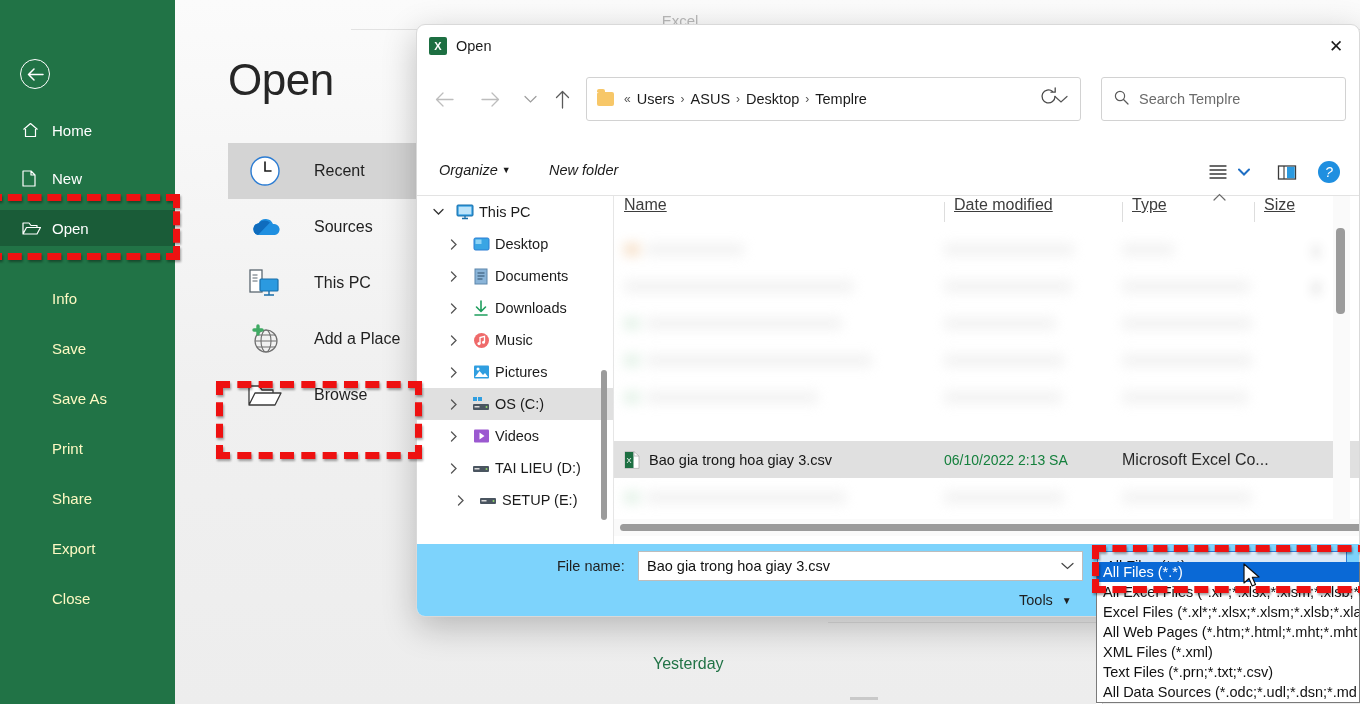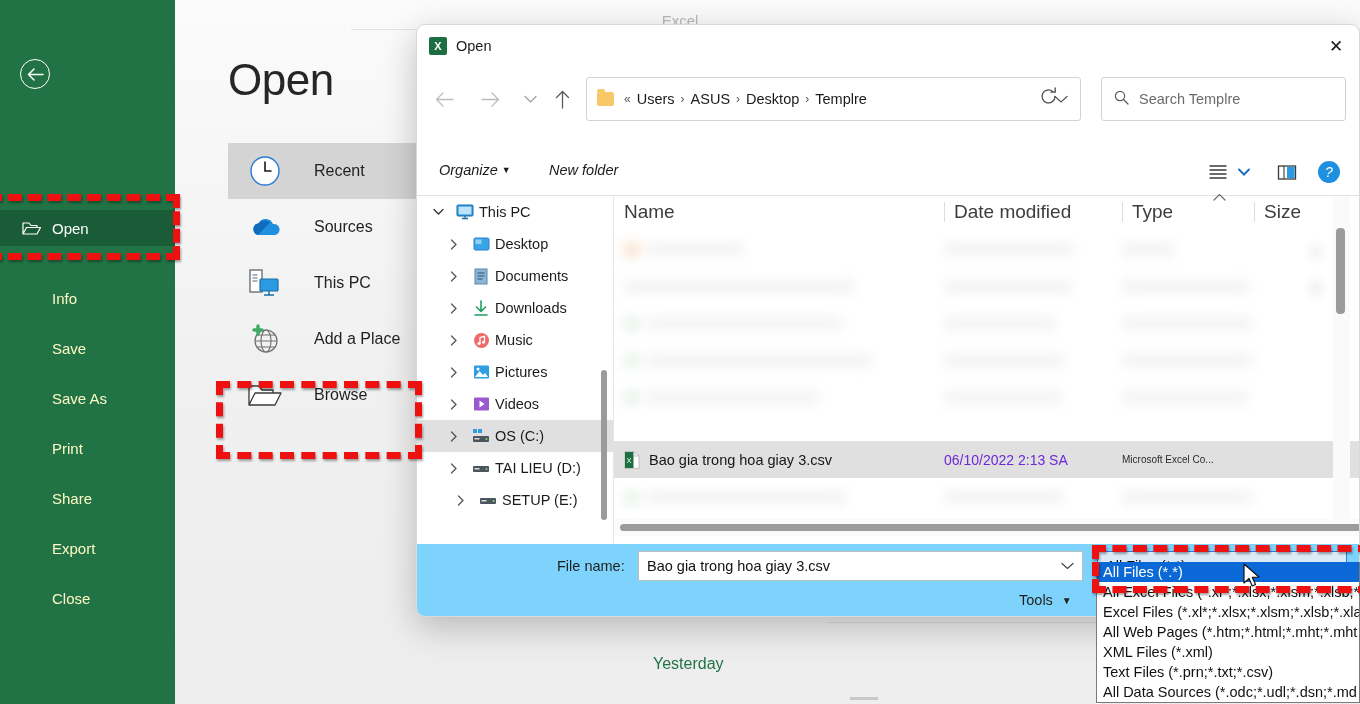--- a/index.html
+++ b/index.html
@@ -135,32 +135,32 @@
   .tree-scroll {
     position: absolute; left: 184px; top: 345px; width: 6px; height: 150px;
     background: #9b9b9b; border-radius: 3px;
   }
   .tree-vrule { position:absolute; left:196px; top:171px; width:1px; height:348px; background:#e6e6e6; }
 
   
   .list { position: absolute; left: 197px; top: 171px; width: 747px; height: 348px; background:#fff; }
   .colhead { position: absolute; left: 0; top: 0; width: 747px; height: 32px; }
   .ch {
-    position: absolute; top: 0; height: 32px; display: flex; align-items: center;
-    font-size: 19px; color: #3d3d3d; padding-left: 10px;
+    position: absolute; top: 0; height: 32px; display: flex; align-items: flex-start;
+    font-size: 16px; color: #3d3d3d; padding-left: 10px; text-decoration: underline;
   }
   .ch-sep { position: absolute; top: 6px; width: 1px; height: 20px; background: #dddddd; }
   .sortcaret { position: absolute; left: 796px; top: 166px; color:#6a6a6a; font-size: 11px; }
 
   .frow { position: absolute; left: 0; width: 747px; height: 37px; }
   .frow.blurred { filter: blur(6px); opacity: 0.55; }
   .frow.sel { background: #e0e0e0; }
   .fname { position: absolute; left: 10px; top: 0; height: 37px; display:flex; align-items:center; gap:9px; font-size:14.5px; color:#161616; }
-  .fdate { position: absolute; left: 330px; top: 0; height: 37px; display:flex; align-items:center; font-size:14px; color:#6d28d9; }
-  .ftype { position: absolute; left: 508px; top: 0; height: 37px; display:flex; align-items:center; font-size:10px; color:#2a2a2a; }
+  .fdate { position: absolute; left: 330px; top: 0; height: 37px; display:flex; align-items:center; font-size:14px; color:#15803d; }
+  .ftype { position: absolute; left: 508px; top: 0; height: 37px; display:flex; align-items:center; font-size:16px; color:#2a2a2a; }
   .fsize { position: absolute; left: 640px; width: 66px; top: 0; height: 37px; display:flex; align-items:center; justify-content:flex-end; font-size:14px; color:#2a2a2a; }
   .xl-file-ico { width: 16px; height: 18px; flex: none; }
   .blurbar { position:absolute; height: 13px; background:#e9e9e9; border-radius: 3px; }
 
   .hscroll { position: absolute; left: 203px; top: 499px; width: 1055px; height: 7px; background:#9b9b9b; border-radius:4px; }
   .hscroll-track { position:absolute; left:197px; top:494px; width:747px; height:17px; background:#fafafa; }
   .vscroll-track { position:absolute; left:916px; top:171px; width:17px; height:330px; background:#fafafa; }
   .vscroll { position: absolute; left: 919px; top: 203px; width: 9px; height: 86px; background:#9b9b9b; border-radius:4px; }
 
   .footer { position: absolute; left: 0; top: 519px; width: 1020px; height: 74px; background:#7dd3fc; }
@@ -207,21 +207,37 @@
 
 <div id="root">
 
   <div class="backstage-sidebar">
     <div class="back-circle">
       <svg width="17" height="13" viewBox="0 0 17 13">
         <path d="M7 1 L1.5 6.5 L7 12 M1.5 6.5 H16" stroke="#fff" stroke-width="1.5" fill="none" stroke-linecap="round" stroke-linejoin="round"></path>
       </svg>
     </div>
 
-
+    <div class="bs-item" style="top:112px">
+      <span class="bs-ico">
+        <svg width="17" height="16" viewBox="0 0 17 16">
+            <path d="M1.5 7.5 L8.5 1.5 L15.5 7.5 M3.5 7 V14.5 H13.5 V7" stroke="#fff" stroke-width="1.2" fill="none" stroke-linejoin="round"></path>
+          </svg>
+      </span>
+      <span>Home</span>
+    </div>
+
+    <div class="bs-item" style="top:160px">
+      <span class="bs-ico">
+        <svg width="14" height="17" viewBox="0 0 14 17">
+            <path d="M1 1 H9 L13 5 V16 H1 Z M9 1 V5 H13" stroke="#fff" stroke-width="1.2" fill="none" stroke-linejoin="round"></path>
+          </svg>
+      </span>
+      <span>New</span>
+    </div>
 
     <div class="bs-item active" style="top:210px">
       <span class="bs-ico">
         <svg width="19" height="15" viewBox="0 0 19 15">
             <path d="M1 13 V2 H7 L9 4.5 H15 V6.5 M1 13 L4.5 6.5 H18.5 L15 13 Z" stroke="#fff" stroke-width="1.2" fill="none" stroke-linejoin="round"></path>
           </svg>
       </span>
       <span>Open</span>
     </div>
 
@@ -508,51 +524,51 @@
         <span class="ti">
           <svg width="17" height="16" viewBox="0 0 17 16">
               <rect x="1" y="1.5" width="15" height="13" rx="1" fill="#2f9ee0"></rect>
               <path d="M2 13 L6.5 7 L10 11 L12 9 L15 13 Z" fill="#fff"></path>
               <circle cx="5" cy="5" r="1.5" fill="#fff"></circle>
             </svg>
         </span>
         <span>Pictures</span>
       </div>
 
-      <div class="tree-row" style="padding-left:24px">
-        <span class="tw">
-          <svg width="8" height="11" viewBox="0 0 8 11">
-              <path d="M1.5 1 L6 5.5 L1.5 10" stroke="#555" stroke-width="1.3" fill="none" stroke-linecap="round"></path>
-            </svg>
-        </span>
-        <span class="ti">
-          <svg width="17" height="16" viewBox="0 0 17 16">
-              <rect x="1" y="1.5" width="15" height="13" rx="1" fill="#9b59d0"></rect>
-              <path d="M6.5 4.5 L11.5 8 L6.5 11.5 Z" fill="#fff"></path>
-            </svg>
-        </span>
-        <span>Videos</span>
-      </div>
-
       <div class="tree-row sel" style="padding-left:24px">
         <span class="tw">
           <svg width="8" height="11" viewBox="0 0 8 11">
               <path d="M1.5 1 L6 5.5 L1.5 10" stroke="#555" stroke-width="1.3" fill="none" stroke-linecap="round"></path>
             </svg>
         </span>
         <span class="ti">
           <svg width="18" height="16" viewBox="0 0 18 16">
               <rect x="1" y="1" width="4" height="4" fill="#2f9ee0"></rect>
               <rect x="6" y="1" width="4" height="4" fill="#2f9ee0"></rect>
               <rect x="1" y="8" width="16" height="6" rx="1" fill="#4a5560"></rect>
               <rect x="2.5" y="10" width="5" height="1.5" fill="#d9d9d9"></rect>
               <circle cx="14.5" cy="11" r="1" fill="#8fd66a"></circle>
             </svg>
         </span>
         <span>OS (C:)</span>
+      </div>
+
+      <div class="tree-row" style="padding-left:24px">
+        <span class="tw">
+          <svg width="8" height="11" viewBox="0 0 8 11">
+              <path d="M1.5 1 L6 5.5 L1.5 10" stroke="#555" stroke-width="1.3" fill="none" stroke-linecap="round"></path>
+            </svg>
+        </span>
+        <span class="ti">
+          <svg width="17" height="16" viewBox="0 0 17 16">
+              <rect x="1" y="1.5" width="15" height="13" rx="1" fill="#9b59d0"></rect>
+              <path d="M6.5 4.5 L11.5 8 L6.5 11.5 Z" fill="#fff"></path>
+            </svg>
+        </span>
+        <span>Videos</span>
       </div>
 
       <div class="tree-row" style="padding-left:24px">
         <span class="tw">
           <svg width="8" height="11" viewBox="0 0 8 11">
               <path d="M1.5 1 L6 5.5 L1.5 10" stroke="#555" stroke-width="1.3" fill="none" stroke-linecap="round"></path>
             </svg>
         </span>
         <span class="ti">
           <svg width="18" height="16" viewBox="0 0 18 16">

